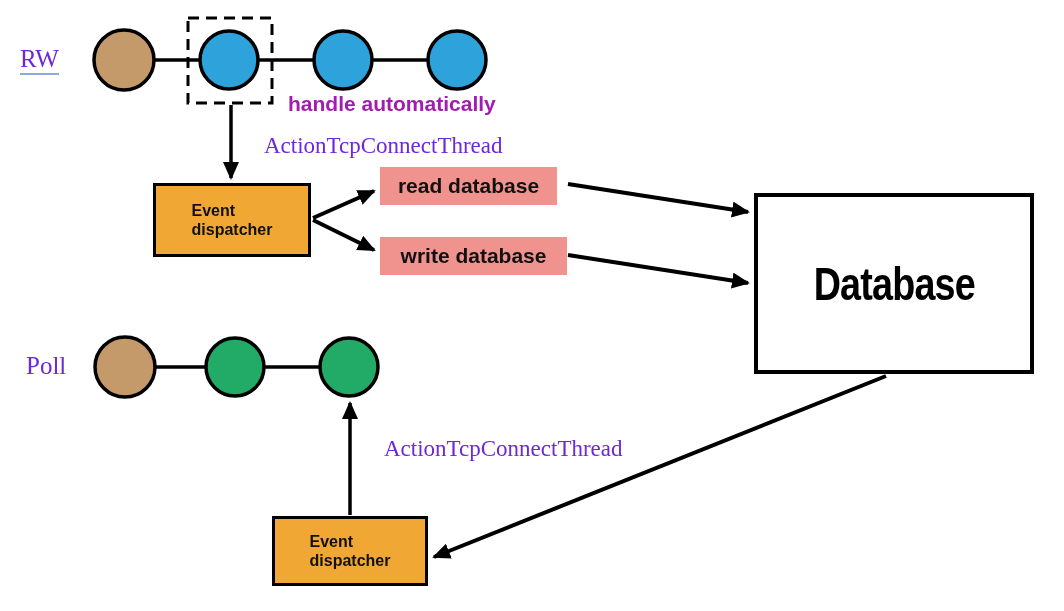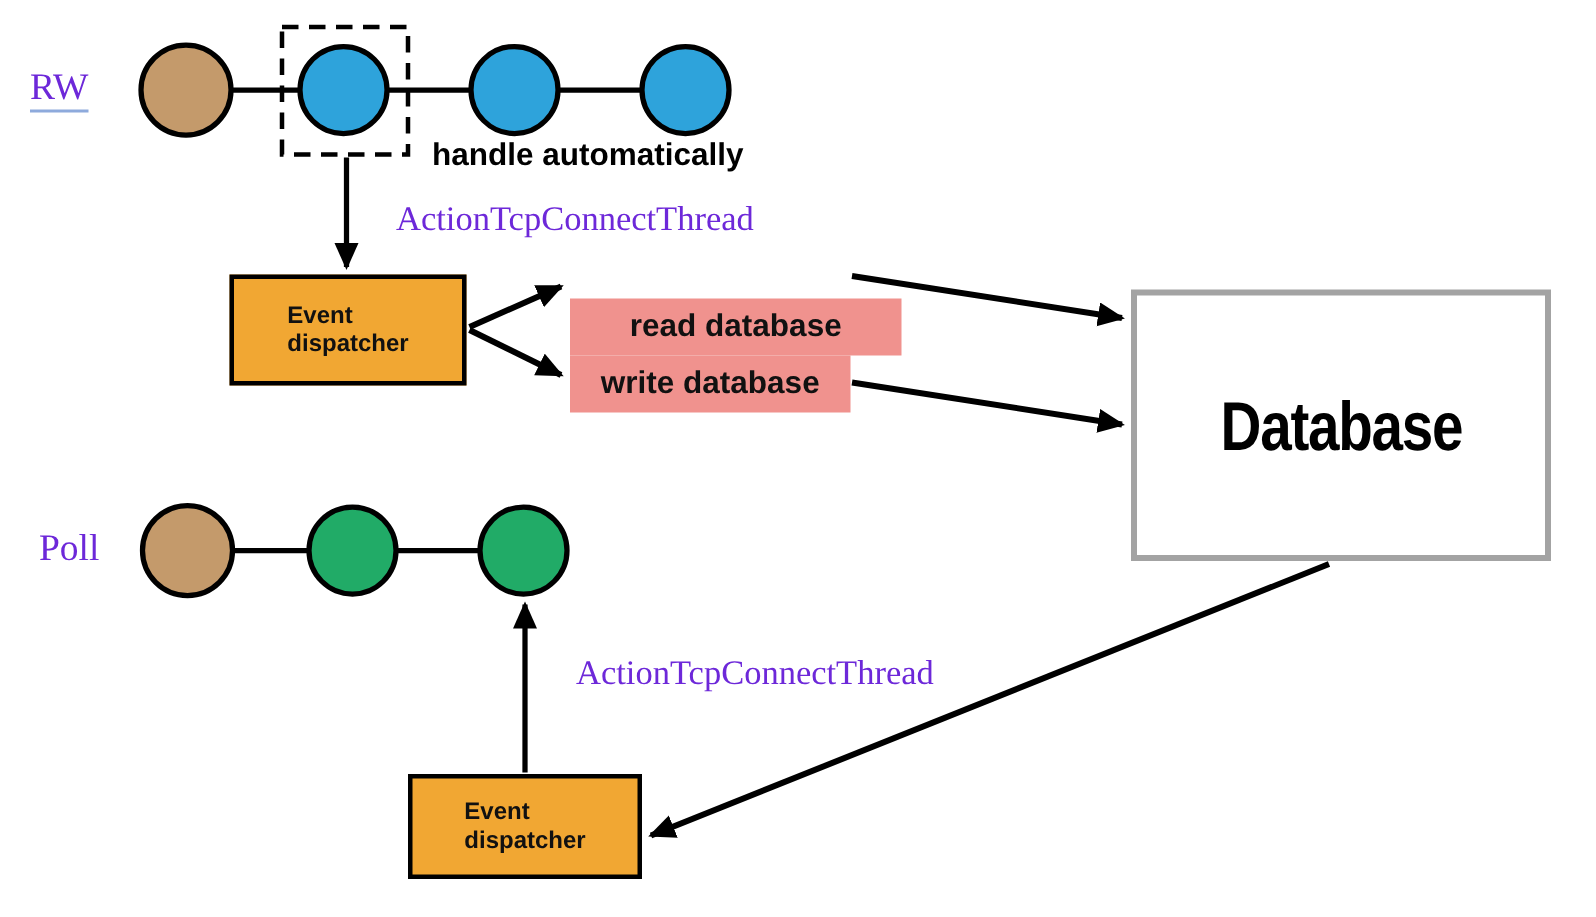--- a/index.html
+++ b/index.html
@@ -33,21 +33,21 @@
   .lbl-rw    { left: 20px;  top: 46px;  border-bottom: 2px solid #8EAADC; padding-bottom: 2px; }
   .lbl-poll  { left: 26px;  top: 353px; }
   .lbl-thread-top    { left: 264px; top: 134px; font-size: 23px; }
   .lbl-thread-bottom { left: 384px; top: 437px; font-size: 23px; }
 
   
   .lbl-handle {
     left: 288px; top: 92px;
     font-size: 21px;
     font-weight: bold;
-    color: #000000;
+    color: #a21caf;
     white-space: nowrap;
   }
 
   
   .dispatcher-box {
     background: #F1A733;
     border: 3px solid #000000;
     display: flex;
     align-items: center;
     justify-content: center;
@@ -66,28 +66,28 @@
   .action-box {
     background: #F0928E;
     display: flex;
     align-items: center;
     justify-content: center;
     font-weight: bold;
     font-size: 21px;
     color: #111111;
     white-space: nowrap;
   }
-  .box-read  { left: 380px; top: 167px; width: 221px; height: 38px; margin-top: 32px; }
+  .box-read  { left: 380px; top: 167px; width: 177px; height: 38px; }
   .box-write { left: 380px; top: 237px; width: 187px; height: 38px; }
 
   
   .box-database {
     left: 754px; top: 193px; width: 280px; height: 181px;
     background: #ffffff;
-    border: 4px solid #a3a3a3;
+    border: 4px solid #000000;
     display: flex;
     align-items: center;
     justify-content: center;
   }
   .box-database .txt {
     font-weight: bold;
     font-size: 46px;
     letter-spacing: -1px;
     color: #000000;
     transform: scaleX(0.82);

